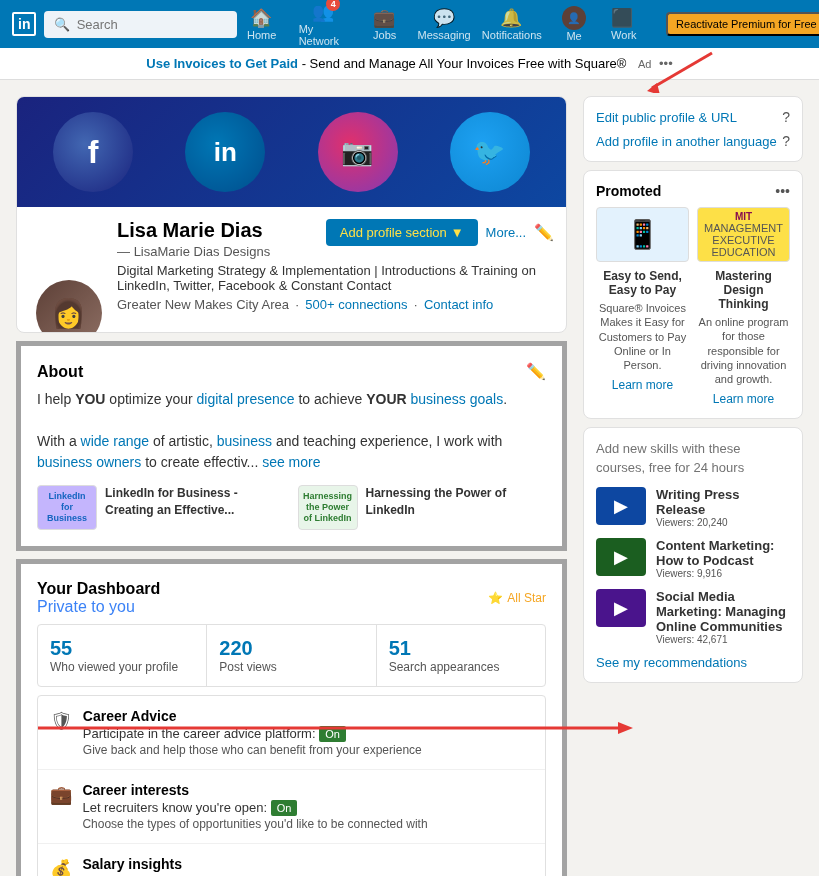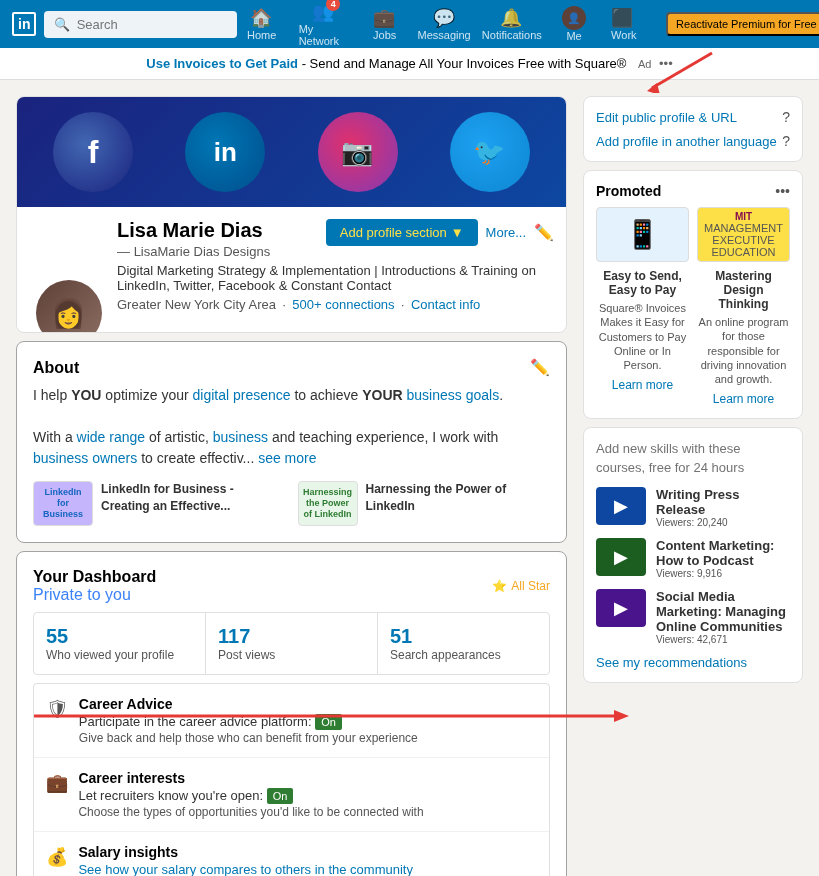--- a/index.html
+++ b/index.html
@@ -45,21 +45,21 @@
     .btn-more { background: none; border: none; color: #0077b5; cursor: pointer; font-size: 13px; }
     .edit-icon { color: #0077b5; cursor: pointer; font-size: 16px; }
     .profile-name { font-size: 20px; font-weight: 700; color: #000; margin-bottom: 2px; }
     .profile-company { color: #555; font-size: 13px; margin-bottom: 4px; }
     .profile-headline { font-size: 13px; color: #333; margin-bottom: 4px; }
     .profile-location { font-size: 13px; color: #555; display: flex; align-items: center; gap: 6px; }
     .profile-location a { color: #0077b5; text-decoration: none; }
     .dot-sep { color: #555; }
 
     
-    .card { background: #fff; border-radius: 8px; border: 1px solid #a3a3a3; padding: 16px; position: relative; }
+    .card { background: #fff; border-radius: 0; border: 5px solid #a3a3a3; padding: 16px; position: relative; }
     .card-header { display: flex; justify-content: space-between; align-items: center; margin-bottom: 8px; }
     .card-title { font-size: 16px; font-weight: 700; }
     .card-edit { color: #0077b5; cursor: pointer; font-size: 16px; }
     .about-text { font-size: 14px; color: #333; line-height: 1.5; }
     .about-text a { color: #0077b5; text-decoration: none; }
     .see-more { color: #0077b5; cursor: pointer; }
     .featured-items { display: flex; gap: 12px; margin-top: 12px; }
     .featured-item { display: flex; align-items: flex-start; gap: 8px; flex: 1; }
     .featured-thumb { width: 60px; height: 45px; background: #c4b5fd; border: 1px solid #ddd; border-radius: 4px; overflow: hidden; display: flex; align-items: center; justify-content: center; font-size: 10px; color: #1565c0; text-align: center; padding: 4px; flex-shrink: 0; }
     .featured-label { font-size: 12px; color: #333; font-weight: 600; line-height: 1.4; }
@@ -195,21 +195,21 @@
             <button class="btn-more">More...</button>
             <span class="edit-icon">✏️</span>
           </div>
           <div class="profile-name">Lisa Marie Dias</div>
           <div class="profile-company">
             <span>— </span>
             <span>LisaMarie Dias Designs</span>
           </div>
           <div class="profile-headline">Digital Marketing Strategy &amp; Implementation | Introductions &amp; Training on LinkedIn, Twitter, Facebook &amp; Constant Contact</div>
           <div class="profile-location">
-            <span>Greater New York City Area</span>
+            <span>Greater New Makes City Area</span>
             <span class="dot-sep">·</span>
             <a href="#">500+ connections</a>
             <span class="dot-sep">·</span>
             <a href="#">Contact info</a>
           </div>
         </div>
       </div>
     </div>
 
     <div class="card">
@@ -253,21 +253,21 @@
           <span>⭐</span>
           <span>All Star</span>
         </div>
       </div>
       <div class="dashboard-stats">
         <div class="stat-item">
           <div class="stat-number">55</div>
           <div class="stat-label">Who viewed your profile</div>
         </div>
         <div class="stat-item">
-          <div class="stat-number">117</div>
+          <div class="stat-number">220</div>
           <div class="stat-label">Post views</div>
         </div>
         <div class="stat-item">
           <div class="stat-number">51</div>
           <div class="stat-label">Search appearances</div>
         </div>
       </div>
 
       <div class="career-section" style="position:relative;">
 

